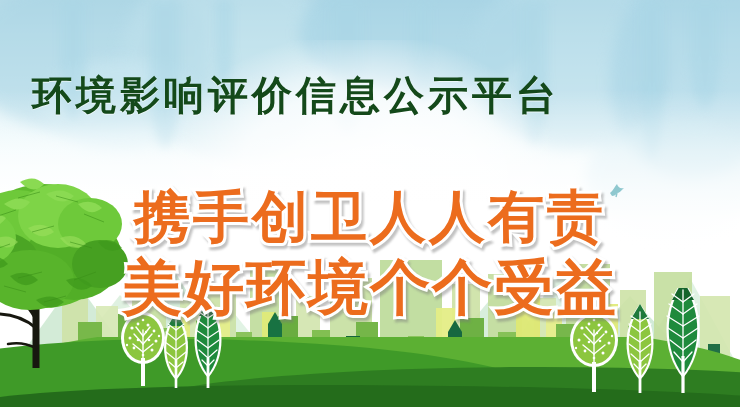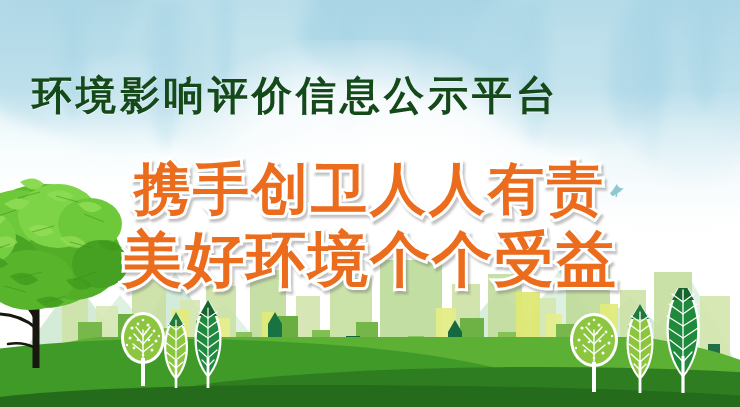--- a/index.html
+++ b/index.html
@@ -71,20 +71,21 @@
   }
   .slogan{
     position:absolute;width:740px;text-align:center;
     font-family:"DejaVu Sans","Liberation Sans",sans-serif;
     font-weight:900;
     color:#ec6c1d;
     white-space:nowrap;
     -webkit-text-stroke:6px #ffffff;
     paint-order:stroke fill;
     filter:drop-shadow(2px 3px 1px rgba(120,120,120,.45));
+    margin-top:28px;
   }
   .slogan-1{left:0;top:152px;font-size:56px;letter-spacing:3px;}
   .slogan-2{left:0;top:220px;font-size:60px;letter-spacing:2px;}
 
   
   .bird{position:absolute;left:608px;top:182px;width:18px;height:16px;}
 </style>
 </head>
 <body>
 

